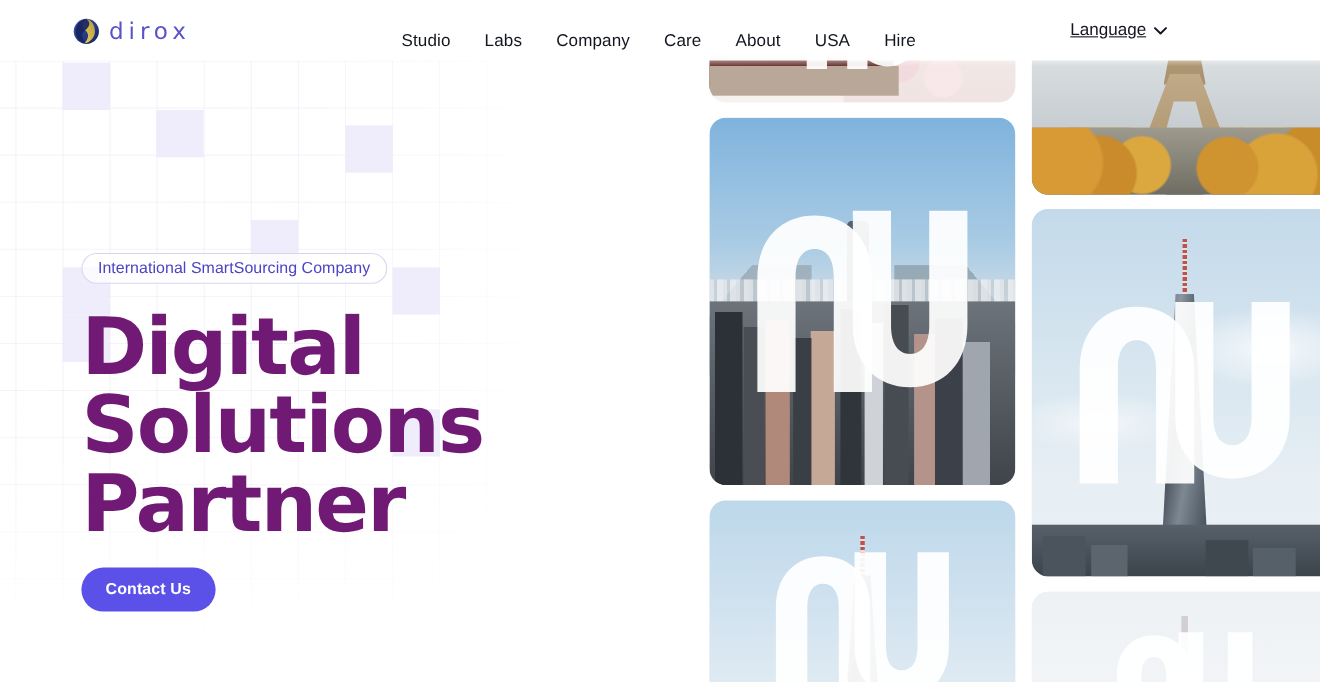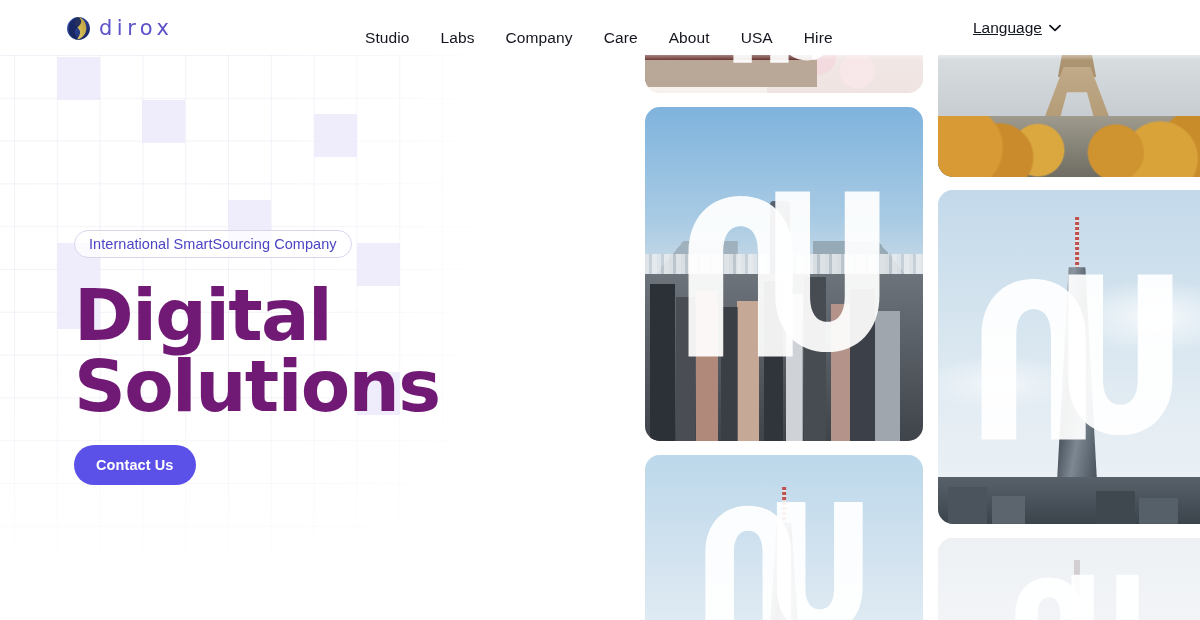--- a/index.html
+++ b/index.html
@@ -526,17 +526,18 @@
         <path d="M1 1.6 6 6.4 11 1.6" fill="none" stroke="#13161f" stroke-width="1.8" stroke-linecap="round" stroke-linejoin="round"></path>
       </svg>
     </div>
   </header>
 
   <section class="hero">
     <div class="badge">International SmartSourcing Company</div>
     <h1 class="headline">
       <span>Digital Solutions</span>
       <br>
+      <span>Partner</span>
     </h1>
     <button class="cta">Contact Us</button>
   </section>
 
 </div>
 
 </body></html>

